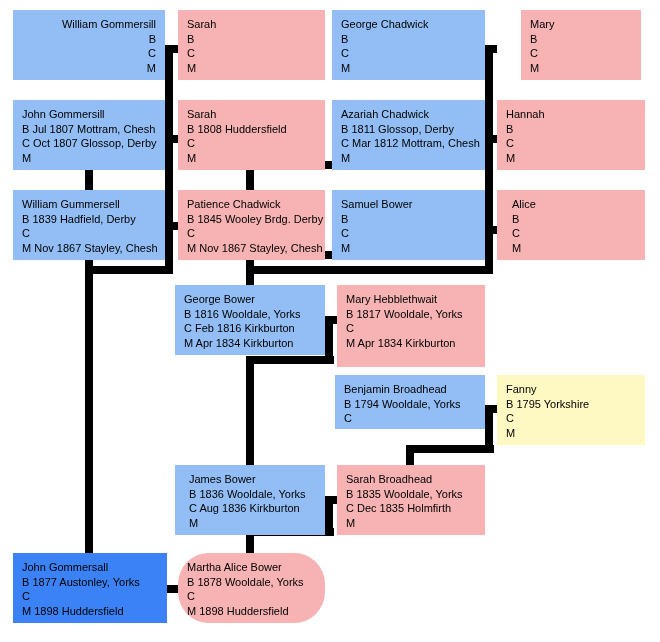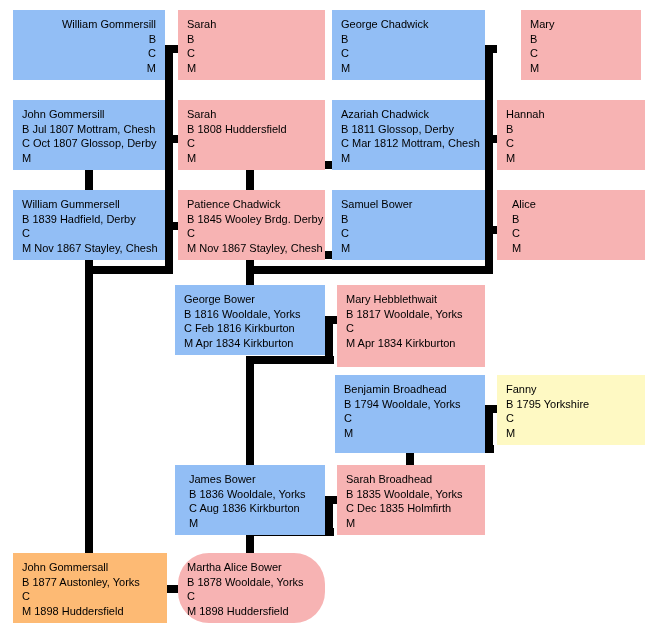--- a/index.html
+++ b/index.html
@@ -153,21 +153,21 @@
       <span class="fline">B 1816 Wooldale, Yorks</span>
       <span class="fline">C Feb 1816 Kirkburton</span>
       <span class="fline">M Apr 1834 Kirkburton</span>
     </div>
     <div class="person female" style="left: 337px; top: 285px; width: 148px; height: 82px; background: rgb(247, 179, 179); color: rgb(0, 0, 0);">
       <span class="fline">Mary Hebblethwait</span>
       <span class="fline">B 1817 Wooldale, Yorks</span>
       <span class="fline">C</span>
       <span class="fline">M Apr 1834 Kirkburton</span>
     </div>
-    <div class="person male" style="left: 335px; top: 375px; width: 150px; height: 78px; background: rgb(146, 190, 245); color: rgb(0, 0, 0);">
+    <div class="person male" style="left: 335px; top: 375px; width: 150px; height: 54px; background: rgb(146, 190, 245); color: rgb(0, 0, 0);">
       <span class="fline">Benjamin Broadhead</span>
       <span class="fline">B 1794 Wooldale, Yorks</span>
       <span class="fline">C</span>
       <span class="fline">M</span>
     </div>
     <div class="person female" style="left: 497px; top: 375px; width: 148px; height: 70px; background: #fef9c3; color: rgb(0, 0, 0);">
       <span class="fline">Fanny</span>
       <span class="fline">B 1795 Yorkshire</span>
       <span class="fline">C</span>
       <span class="fline">M</span>
@@ -177,21 +177,21 @@
       <span class="fline">B 1836 Wooldale, Yorks</span>
       <span class="fline">C Aug 1836 Kirkburton</span>
       <span class="fline">M</span>
     </div>
     <div class="person female" style="left: 337px; top: 465px; width: 148px; height: 70px; background: rgb(247, 179, 179); color: rgb(0, 0, 0);">
       <span class="fline">Sarah Broadhead</span>
       <span class="fline">B 1835 Wooldale, Yorks</span>
       <span class="fline">C Dec 1835 Holmfirth</span>
       <span class="fline">M</span>
     </div>
-    <div class="person male" style="left: 13px; top: 553px; width: 154px; height: 70px; background: #fdba74; color: rgb(0, 0, 0);">
+    <div class="person male" style="left: 13px; top: 553px; width: 154px; height: 70px; background: #3b82f6; color: rgb(0, 0, 0);">
       <span class="fline">John Gommersall</span>
       <span class="fline">B 1877 Austonley, Yorks</span>
       <span class="fline">C</span>
       <span class="fline">M 1898 Huddersfield</span>
     </div>
     <div class="person female" style="left: 178px; top: 553px; width: 147px; height: 70px; background: rgb(247, 179, 179); color: rgb(0, 0, 0); border-radius: 31px;">
       <span class="fline">Martha Alice Bower</span>
       <span class="fline">B 1878 Wooldale, Yorks</span>
       <span class="fline">C</span>
       <span class="fline">M 1898 Huddersfield</span>

